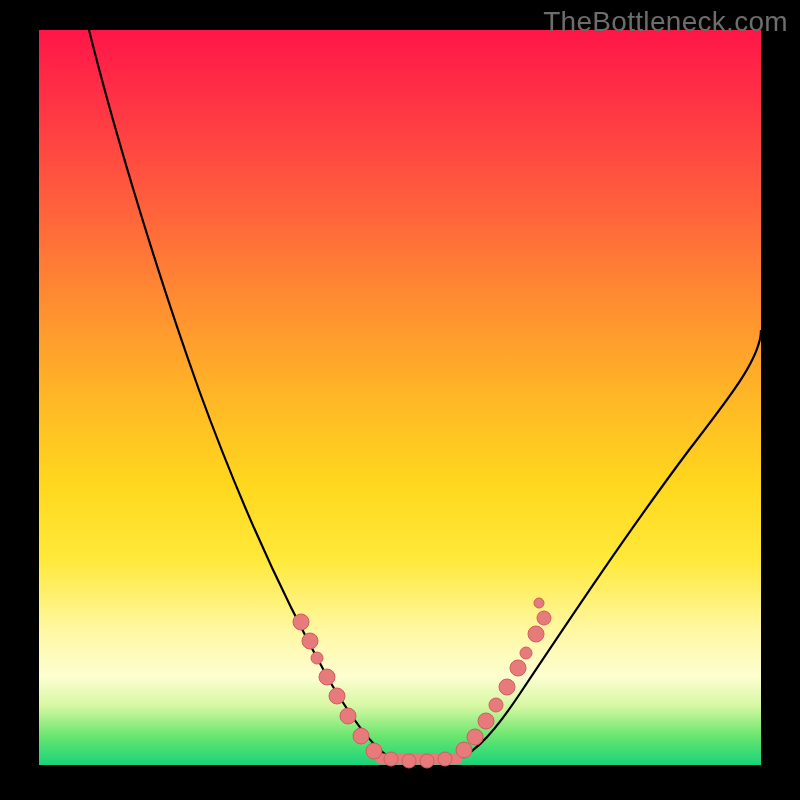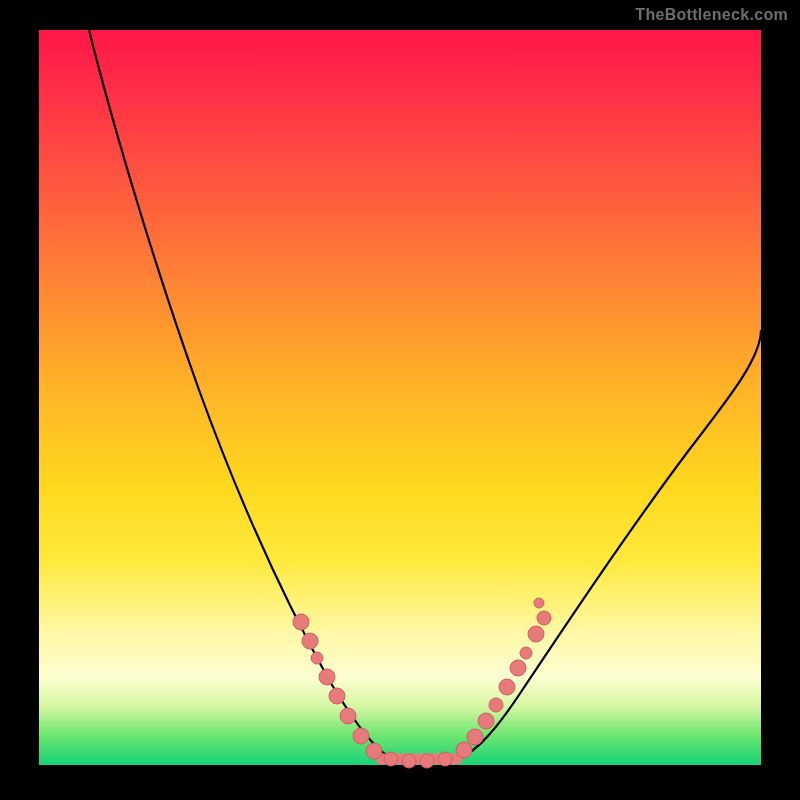--- a/index.html
+++ b/index.html
@@ -15,22 +15,22 @@
     position: relative;
     width: 800px;
     height: 800px;
     background: #000;
   }
   .watermark {
     position: absolute;
     top: 6px;
     right: 12px;
     color: #6d6d6d;
-    font-size: 16px;
-    font-weight: 700;
+    font-size: 28px;
+    font-weight: 400;
     letter-spacing: 0.3px;
     z-index: 10;
   }
   .plot-area {
     position: absolute;
     left: 39px;
     top: 30px;
     width: 722px;
     height: 735px;
     

